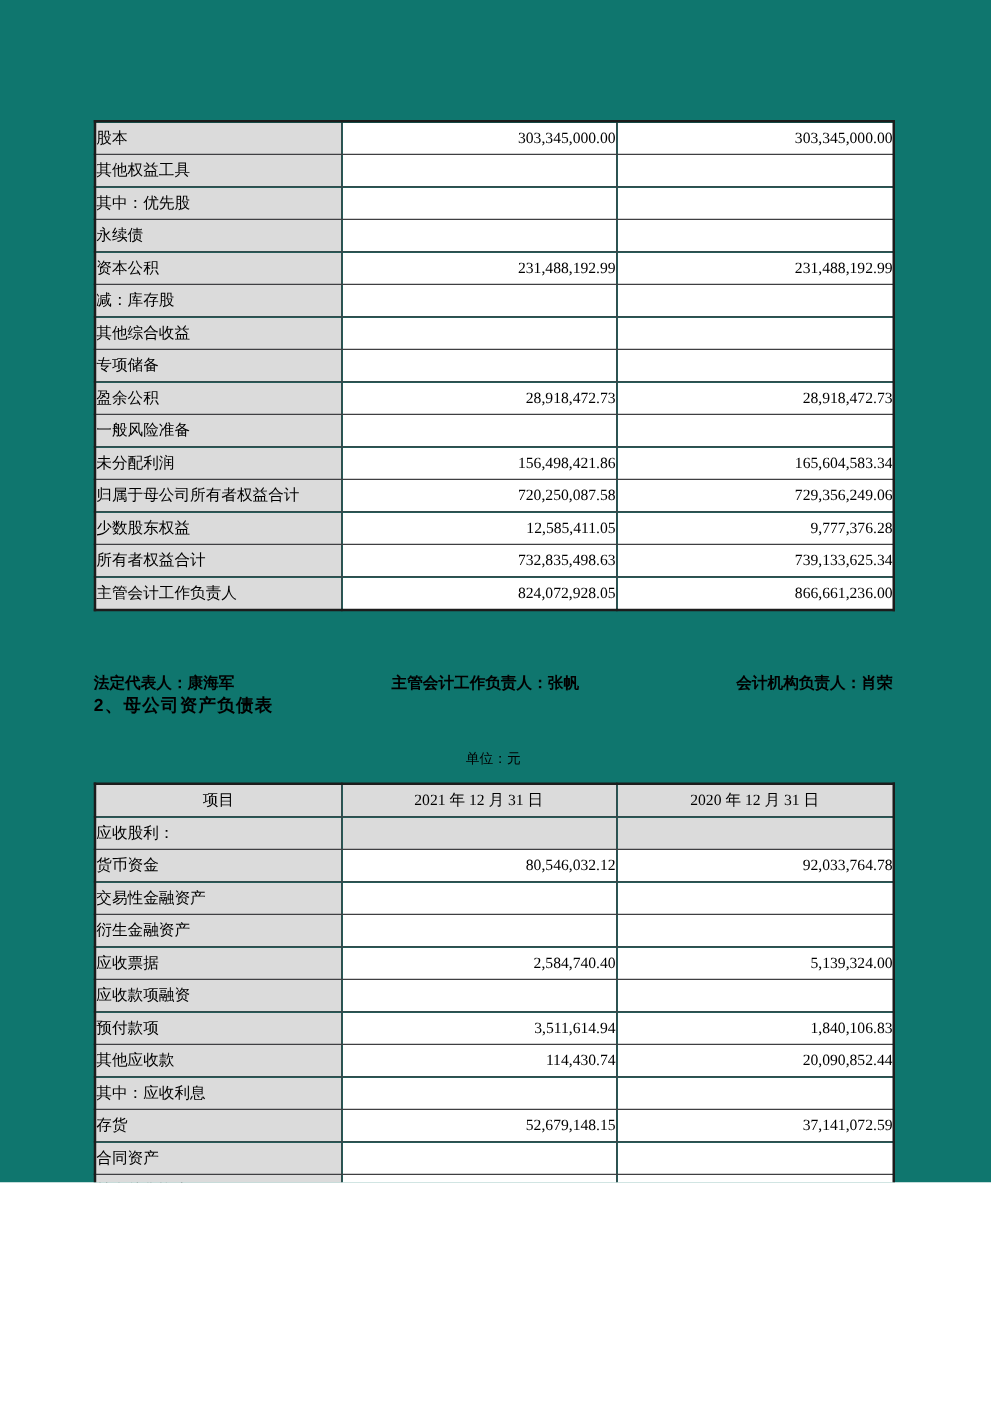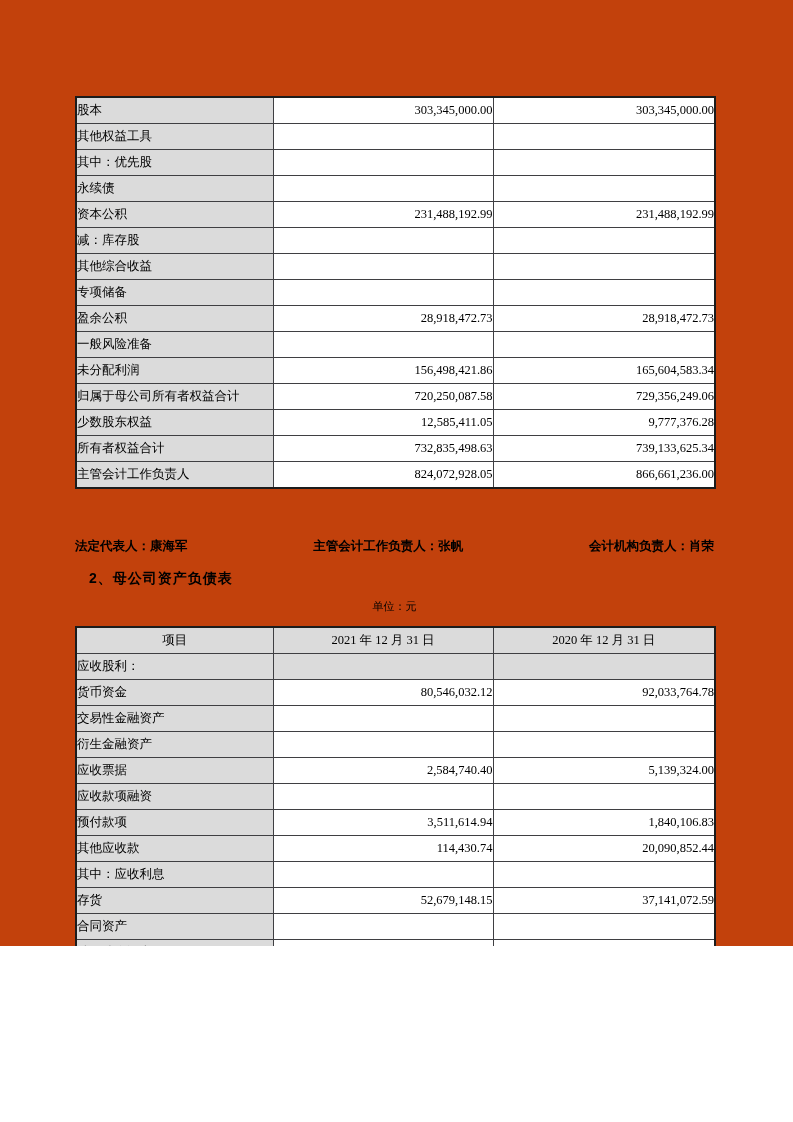--- a/index.html
+++ b/index.html
@@ -1,19 +1,19 @@
 <!DOCTYPE html>
 <html><head>
 <meta charset="utf-8">
 <style>
   html,body{margin:0;padding:0;background:#fff;}
   .page{
     position:relative;
     width:793px;height:946px;
-    background:#c2410c;
+    background:#0f766e;
     font-family:"Liberation Serif","DejaVu Serif",serif;
     color:#000;
     overflow:hidden;
   }
   table.fin{
     position:absolute;
     left:75px;
     width:639px;
     border-collapse:collapse;
     table-layout:fixed;
@@ -55,21 +55,21 @@
     left:75px;top:538px;
     width:639px;
     display:flex;
     justify-content:space-between;
     font-size:12.5px;
     font-weight:600;
   }
   .section-heading{
     position:absolute;
     left:75px;top:556px;
-    margin:14px;
+    margin:0;
     font-family:"Liberation Sans","DejaVu Sans",sans-serif;
     font-size:14px;
     font-weight:bold;
     letter-spacing:1px;
   }
   .unit-label{
     position:absolute;
     left:75px;top:599px;
     width:639px;
     text-align:center;

